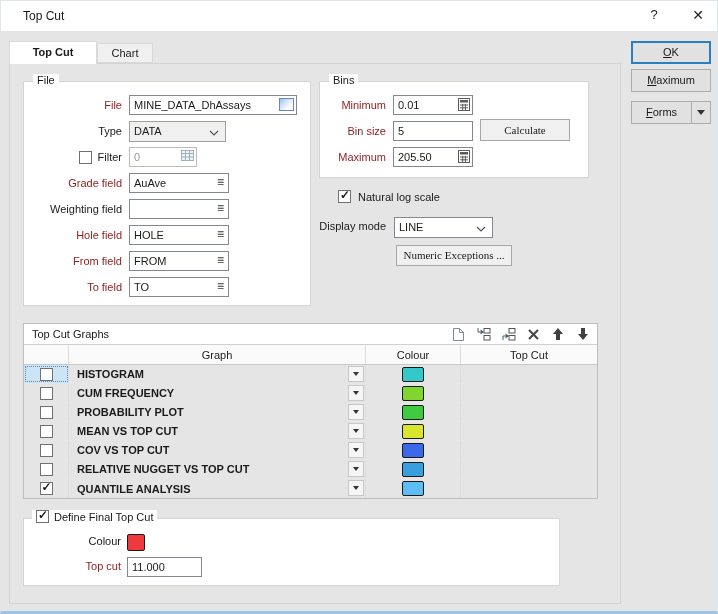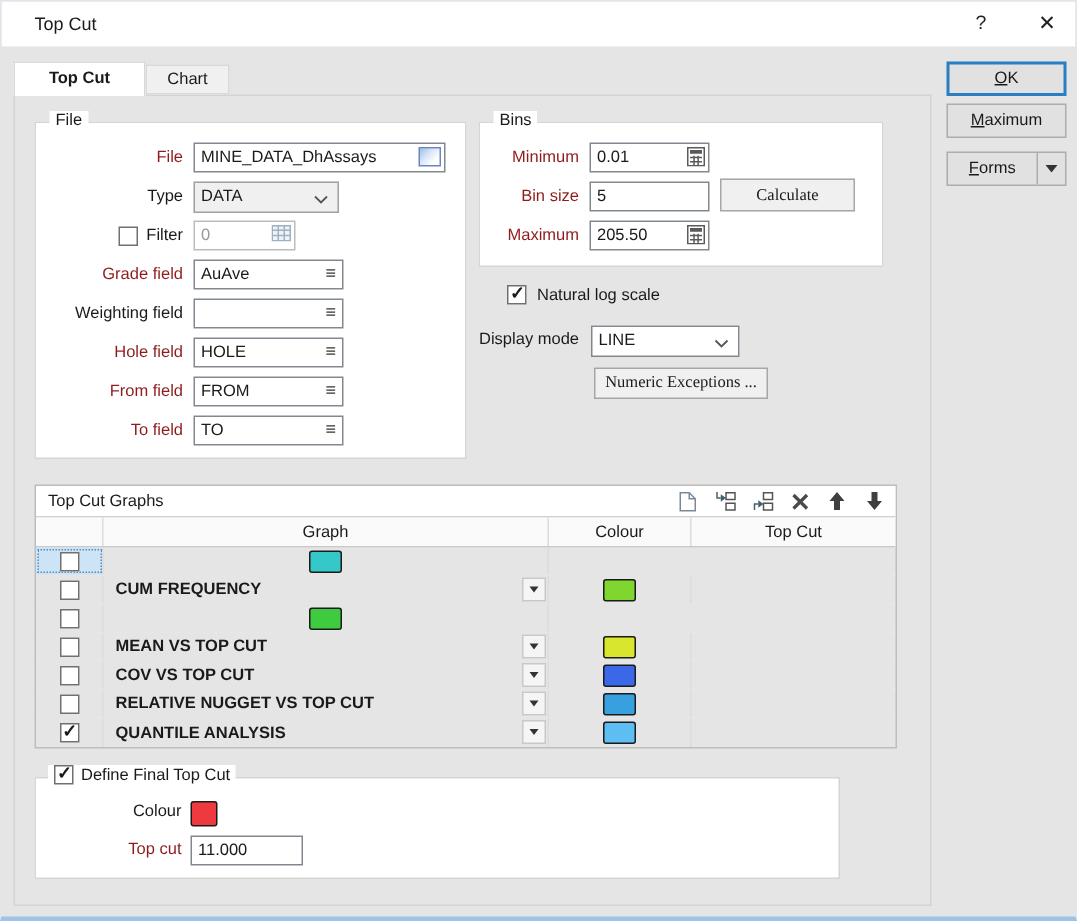--- a/index.html
+++ b/index.html
@@ -307,20 +307,26 @@
       <div class="cell"></div>
       <div class="cell">Graph</div>
       <div class="cell">Colour</div>
       <div class="cell">Top Cut</div>
     </div>
 
     <div class="grid-cols trow">
       <div class="cell check-cell sel">
           <span class="checkbox"></span>
         </div>
+      <div class="cell graph-cell">
+          <span>HISTOGRAM</span>
+        <span class="combo-btn">
+            <span class="tri-down"></span>
+          </span>
+        </div>
       <div class="cell colour-cell">
           <span class="swatch" style="background-color: rgb(53, 200, 200);"></span>
         </div>
       <div class="cell topcut-cell"></div>
     </div>
     <div class="grid-cols trow">
       <div class="cell check-cell">
           <span class="checkbox"></span>
         </div>
       <div class="cell graph-cell">
@@ -330,20 +336,26 @@
           </span>
         </div>
       <div class="cell colour-cell">
           <span class="swatch" style="background-color: rgb(127, 214, 46);"></span>
         </div>
       <div class="cell topcut-cell"></div>
     </div>
     <div class="grid-cols trow">
       <div class="cell check-cell">
           <span class="checkbox"></span>
+        </div>
+      <div class="cell graph-cell">
+          <span>PROBABILITY PLOT</span>
+        <span class="combo-btn">
+            <span class="tri-down"></span>
+          </span>
         </div>
       <div class="cell colour-cell">
           <span class="swatch" style="background-color: rgb(63, 203, 63);"></span>
         </div>
       <div class="cell topcut-cell"></div>
     </div>
     <div class="grid-cols trow">
       <div class="cell check-cell">
           <span class="checkbox"></span>
         </div>

